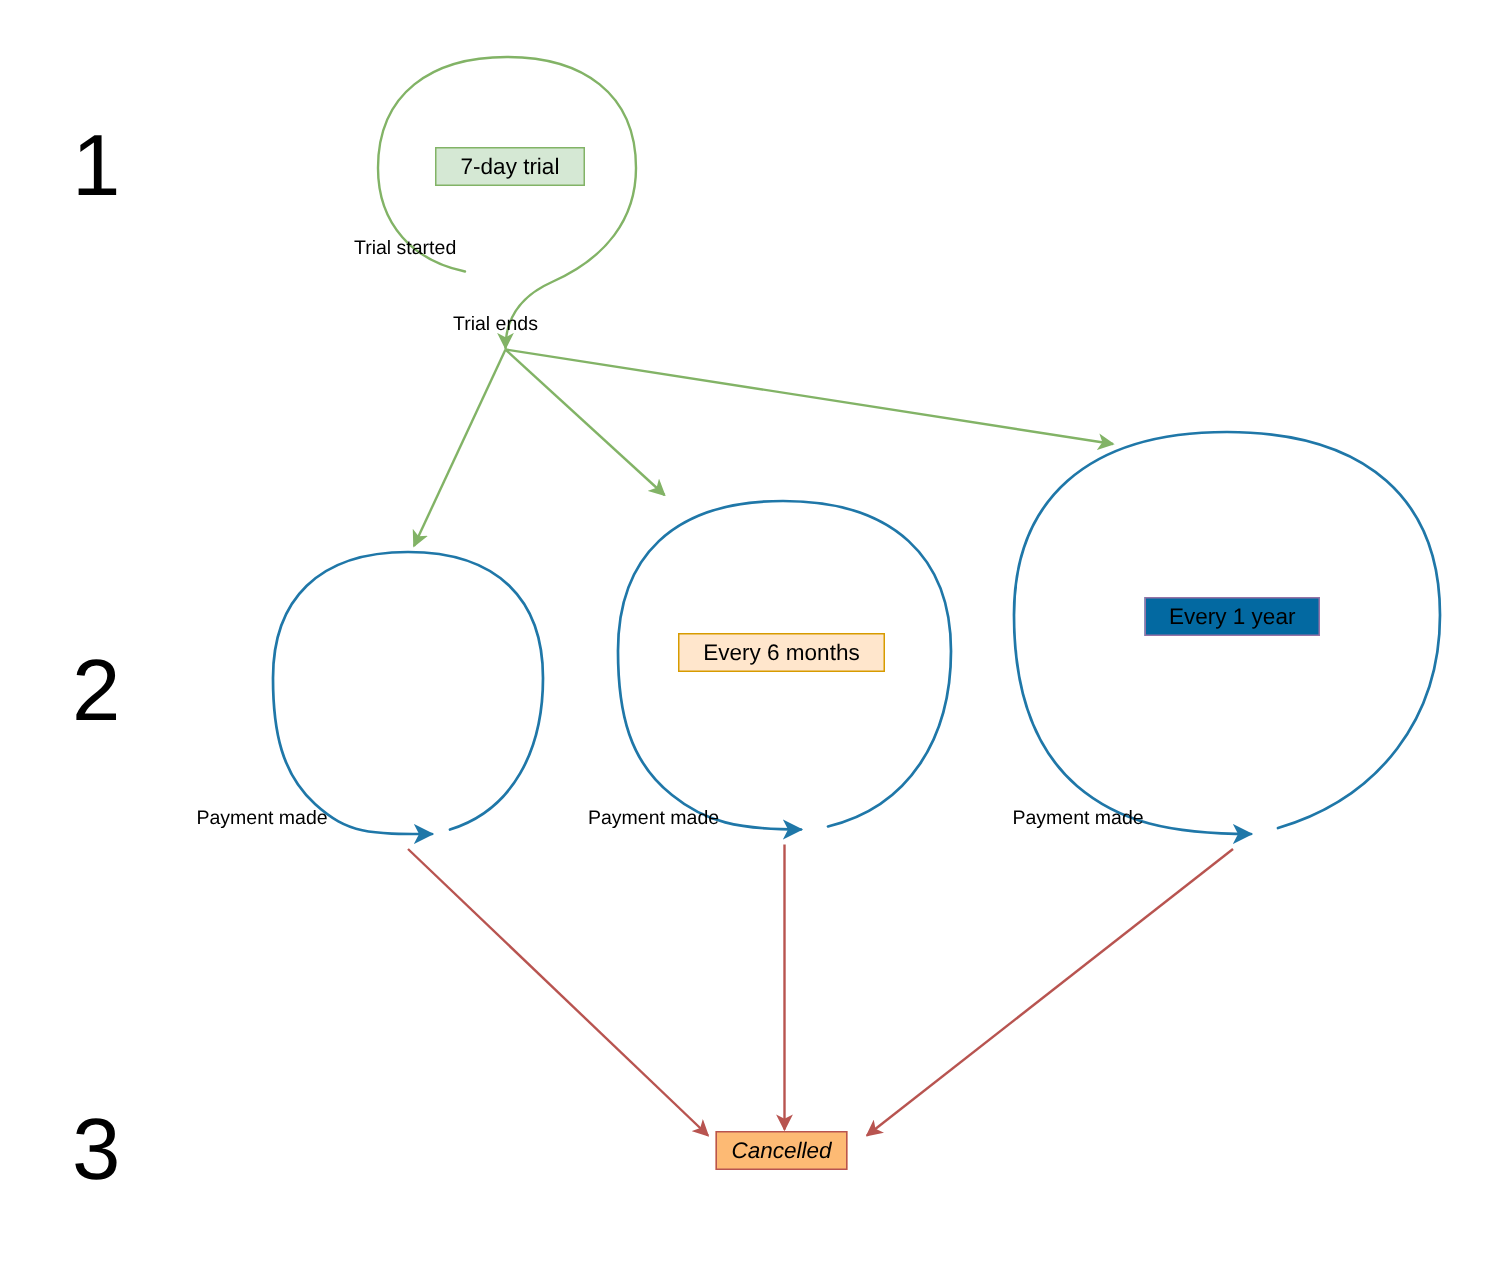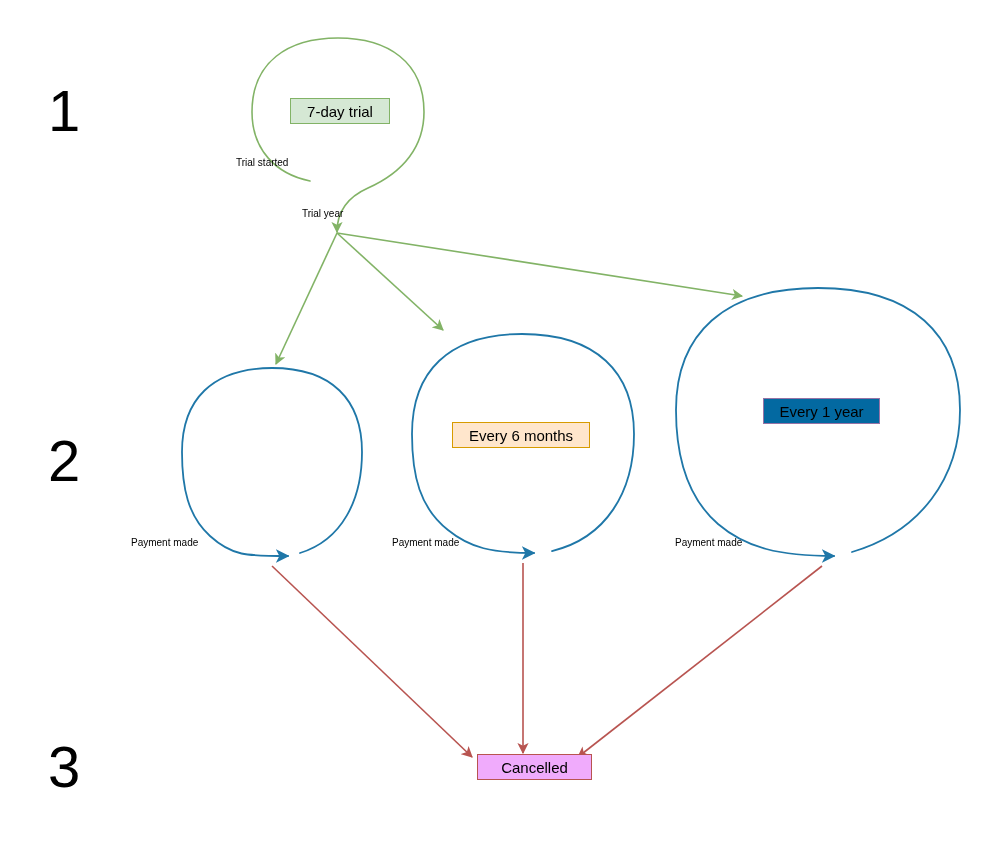--- a/index.html
+++ b/index.html
@@ -49,21 +49,21 @@
     align-items: center;
     justify-content: center;
     white-space: nowrap;
     padding: 0 9px;
     height: 26px;
     line-height: 1;
   }
   .edge-label {
     position: absolute;
     font-family: "Liberation Sans", sans-serif;
-    font-size: 10px;
+    font-size: 13px;
     color: #000000;
     white-space: nowrap;
     line-height: 1;
     user-select: none;
   }
 </style>
 </head>
 <body>
 
 <div id="diagram-root">
@@ -126,25 +126,25 @@
   <div class="stage-number" style="left:48px; top:432px;">2</div>
   <div class="stage-number" style="left:48px; top:738px;">3</div>
 
   <div class="node-box" style="left:290px; top:98px; width:100px; background:#d5e8d4; border-color:#82b366;">7-day trial</div>
 
 
   <div class="node-box" style="left:452px; top:422px; width:138px; background:#ffe6cc; border-color:#d79b00;">Every 6 months</div>
 
   <div class="node-box" style="left:763px; top:398px; width:117px; background:#0369a1; border-color:#9673a6;">Every 1 year</div>
 
-  <div class="node-box" style="left:477px; top:754px; width:115px; background:#f0abfc; border-color:#b85450;">Cancelled</div>
+  <div class="node-box" style="left:477px; top:754px; width:88px; background:#fdba74; border-color:#b85450;font-style:italic;">Cancelled</div>
 
   <div class="edge-label" style="left:236px; top:158px;">Trial started</div>
 
-  <div class="edge-label" style="left:302px; top:209px;">Trial year</div>
+  <div class="edge-label" style="left:302px; top:209px;">Trial ends</div>
 
   <div class="edge-label" style="left:131px; top:538px;">Payment made</div>
 
   <div class="edge-label" style="left:392px; top:538px;">Payment made</div>
 
   <div class="edge-label" style="left:675px; top:538px;">Payment made</div>
 
 
 </div>
 

